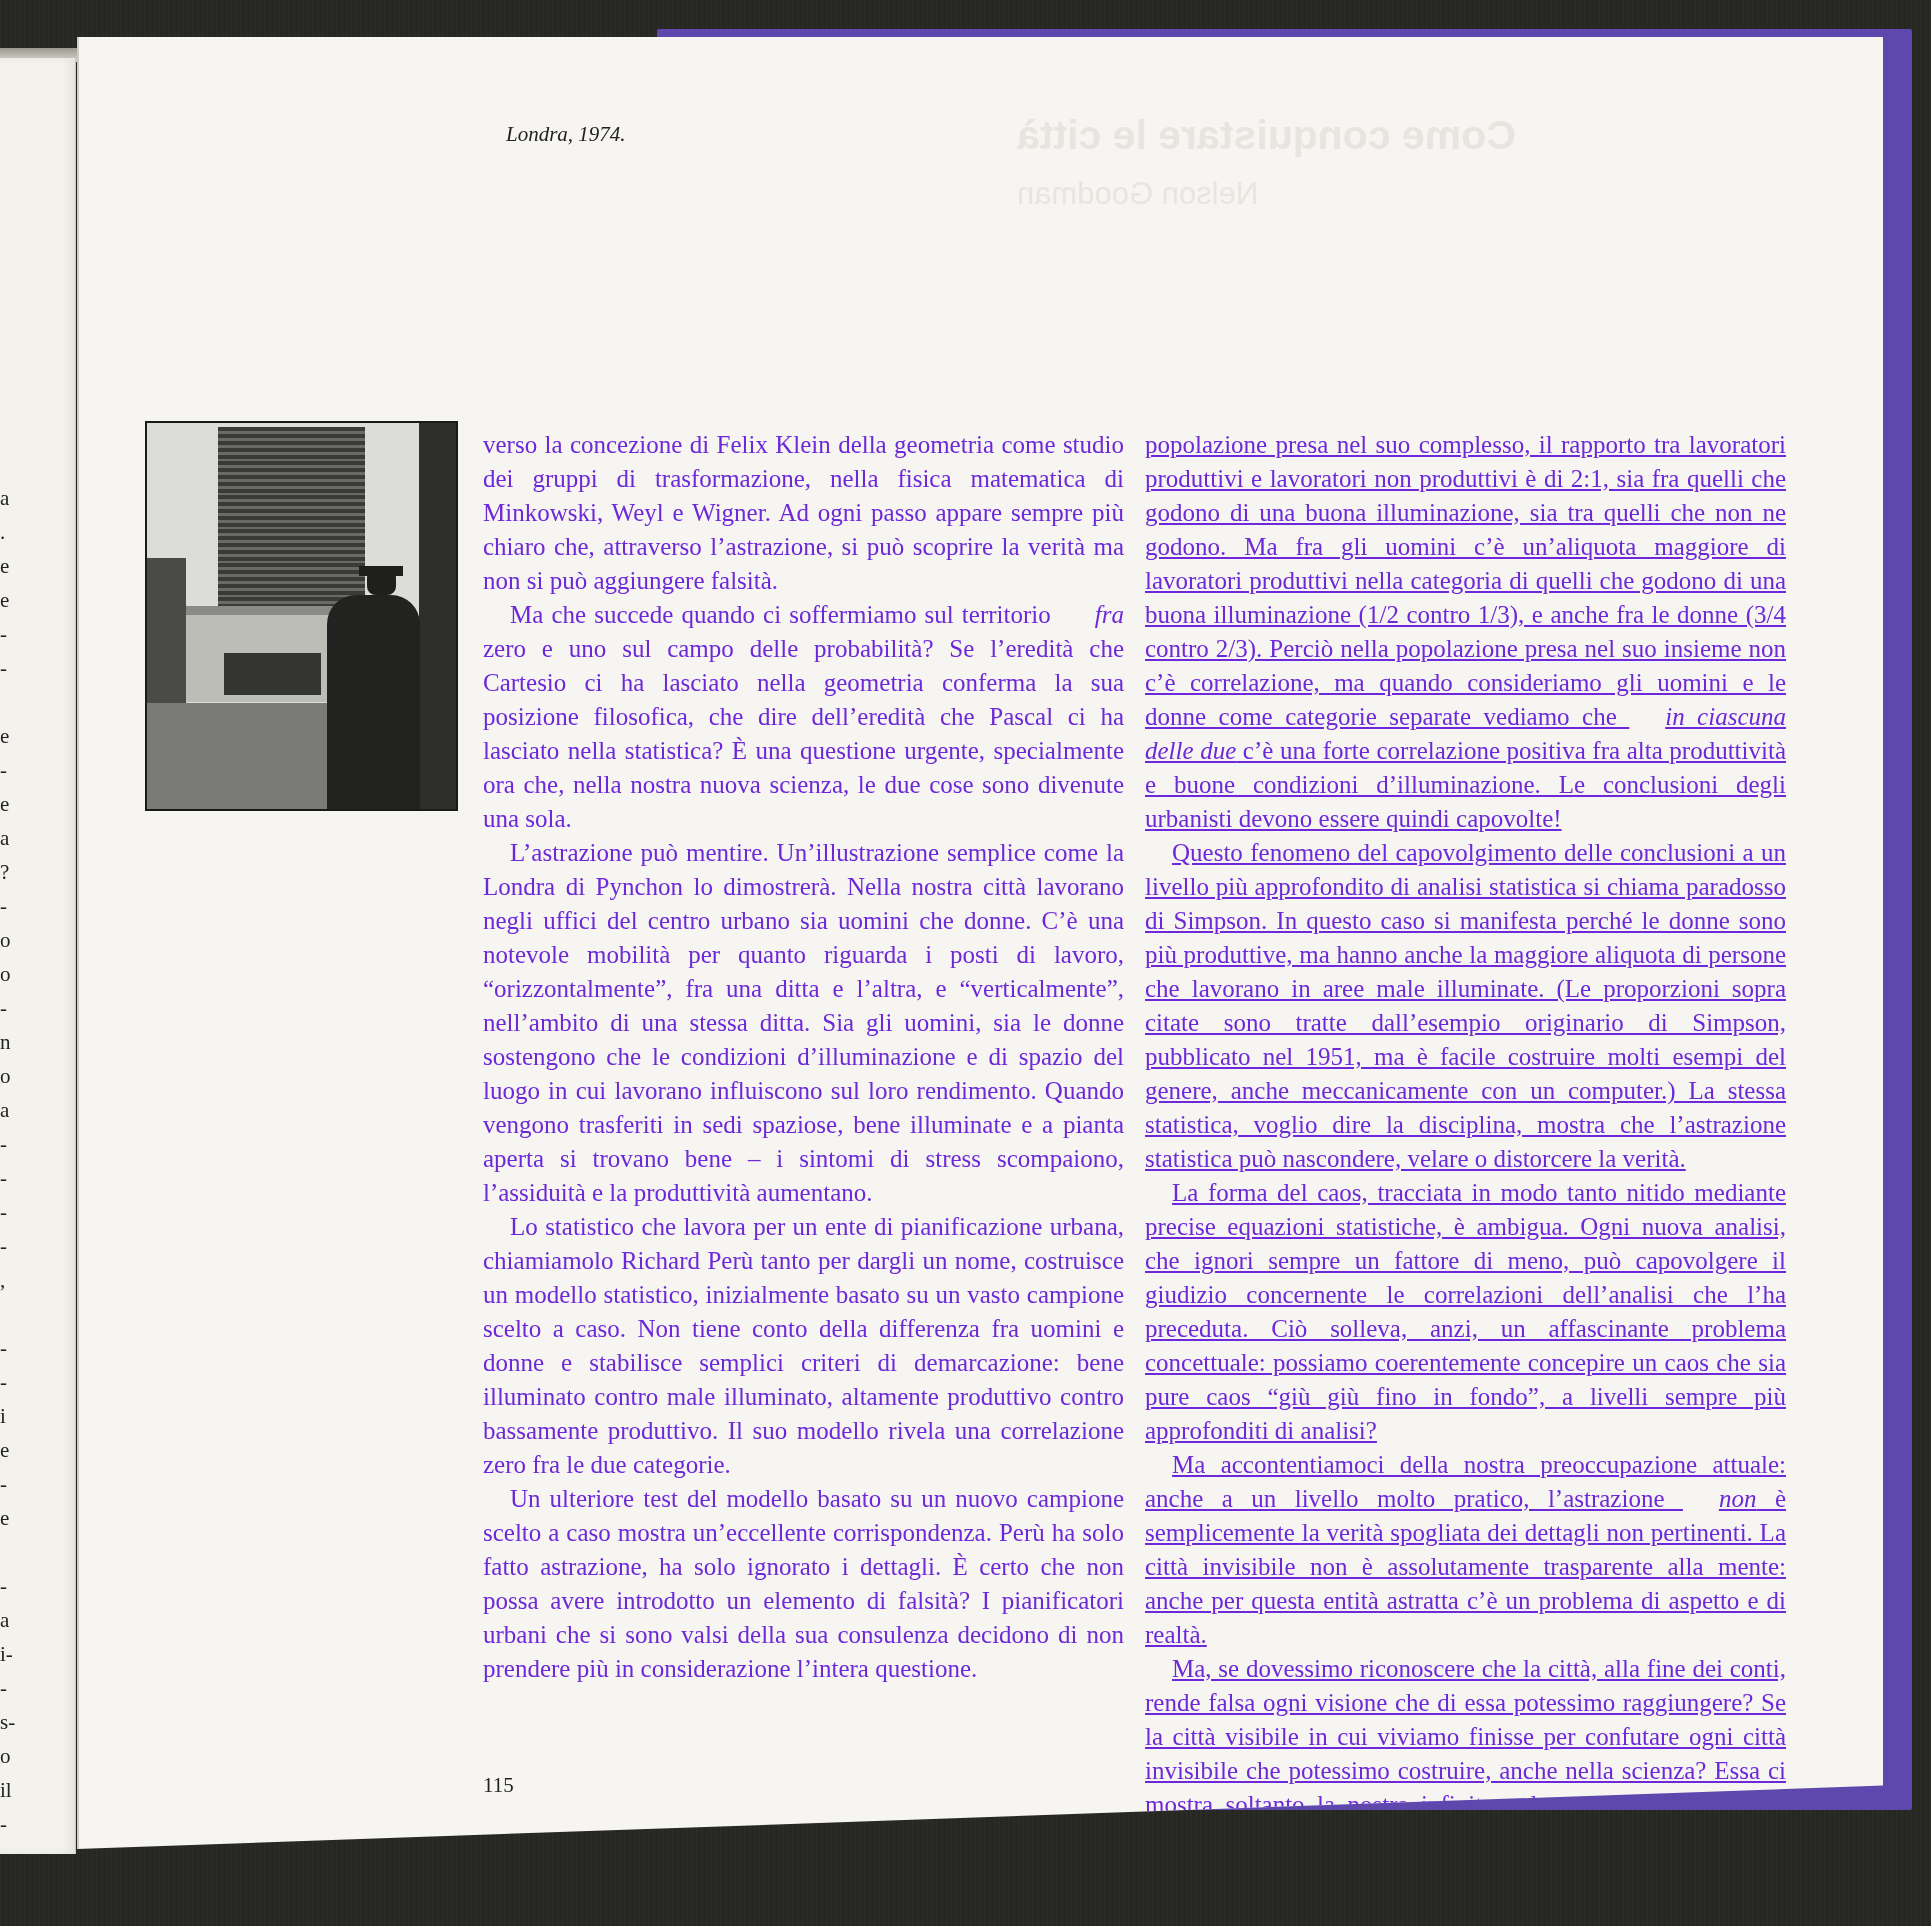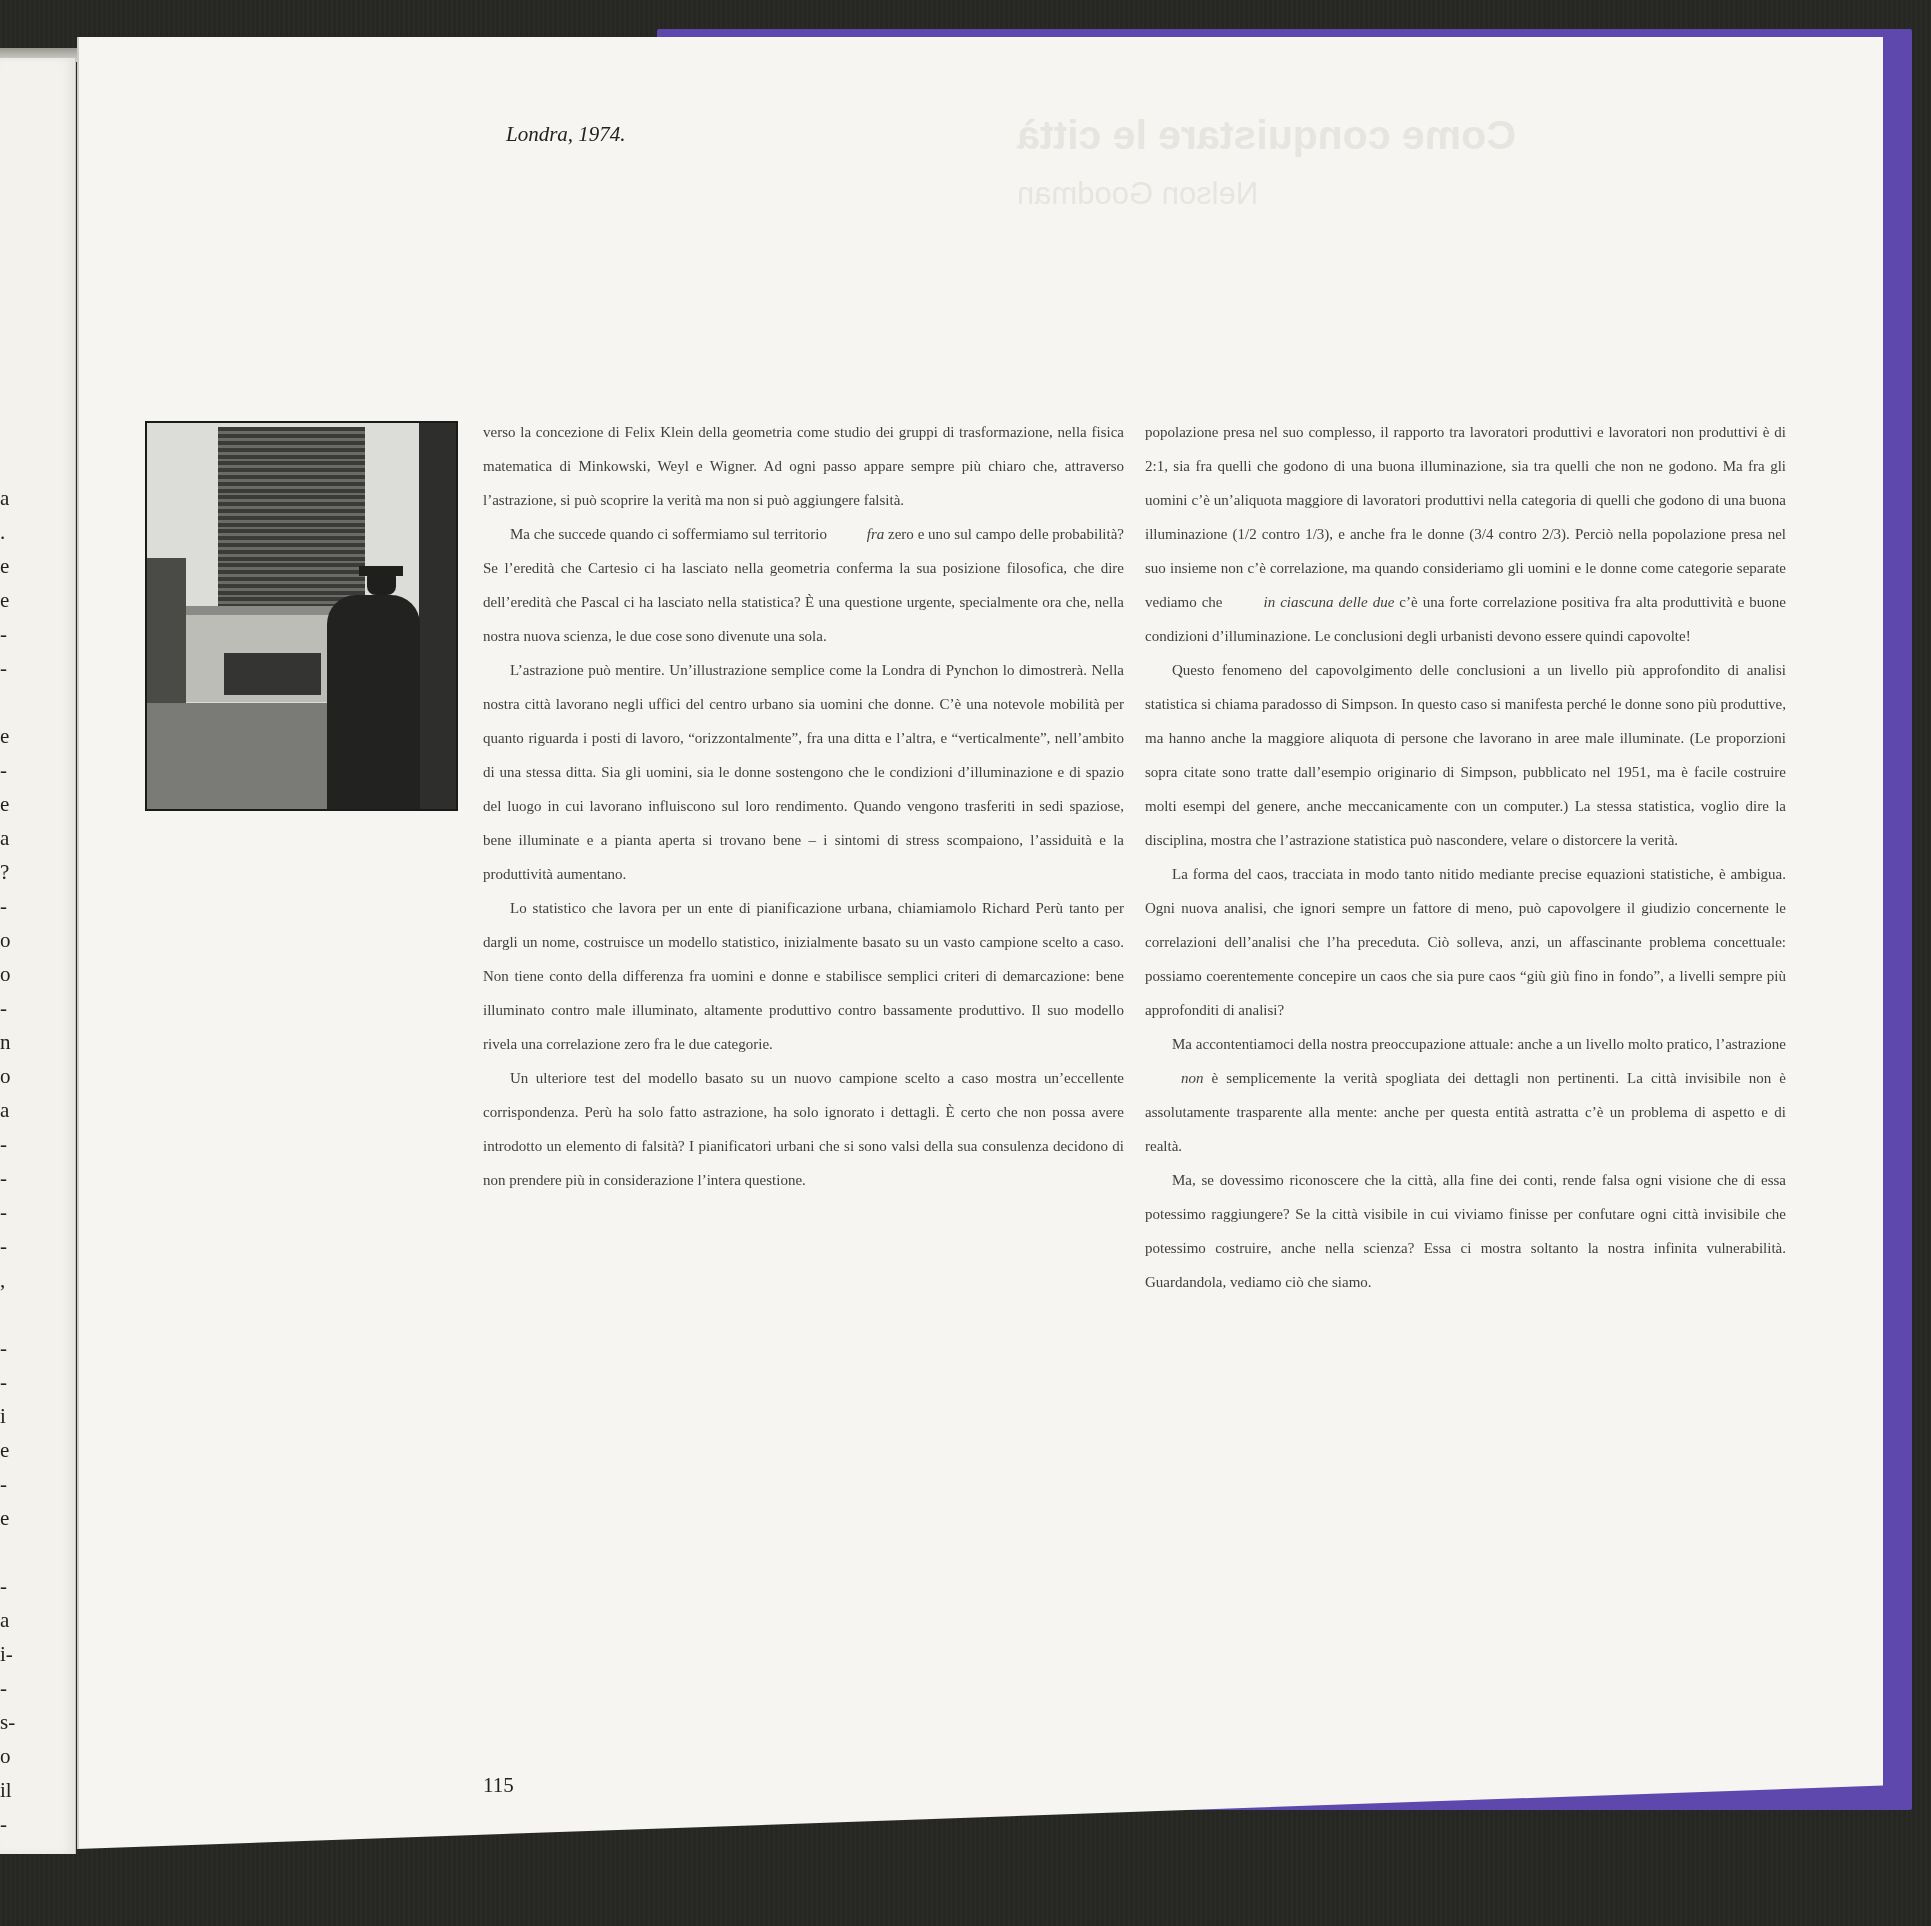--- a/index.html
+++ b/index.html
@@ -72,25 +72,25 @@
   .photo .left-bldg { position:absolute; left:0; top:135px; width:39px; height:154px; background:#4a4a47; }
   .photo .mid-bldg { position:absolute; left:39px; top:183px; width:174px; height:87px; background:#bdbdb8;
     border-top: 9.7px solid #8a8a86; }
   .photo .bus { position:absolute; left:77px; top:230px; width:97px; height:42px; background:#343432; }
   .photo .street { position:absolute; left:0; right:0; top:280px; bottom:0; background:#7a7a77; }
   .photo .man-head { position:absolute; left:220px; top:143px; width:29px; height:29px; border-radius:40% 40% 30% 30%; background:#1f1f1e; }
   .photo .man-hat { position:absolute; left:212px; top:143px; width:44px; height:9.7px; background:#1f1f1e; }
   .photo .man-body { position:absolute; left:180px; top:172px; width:93px; height:214px; background:#222220;
     border-radius: 29px 29px 0 0; }
   .col {
-    position: absolute; top: 378px; width: 641px;
-    font-size: 15px; line-height: 34px; text-align: justify; color: #404040;
+    position: absolute; top: 391px; width: 641px;
+    font-size: 25px; line-height: 34px; text-align: justify; color: #6d28d9;
   }
   .col.left { left: 406px; }
-  .col.right { left: 1068px; }
+  .col.right { left: 1068px; text-decoration: underline; }
   .col p { margin: 0; text-indent: 0; }
   .col p.indent { text-indent: 27px; }
   .col em { font-style: italic; margin-left: 36px; }
   .page-num {
     position: absolute; left: 406px; top: 1736px; font-size: 21px; color: #222;
   }
 </style>
 </head>
 <body>
 

